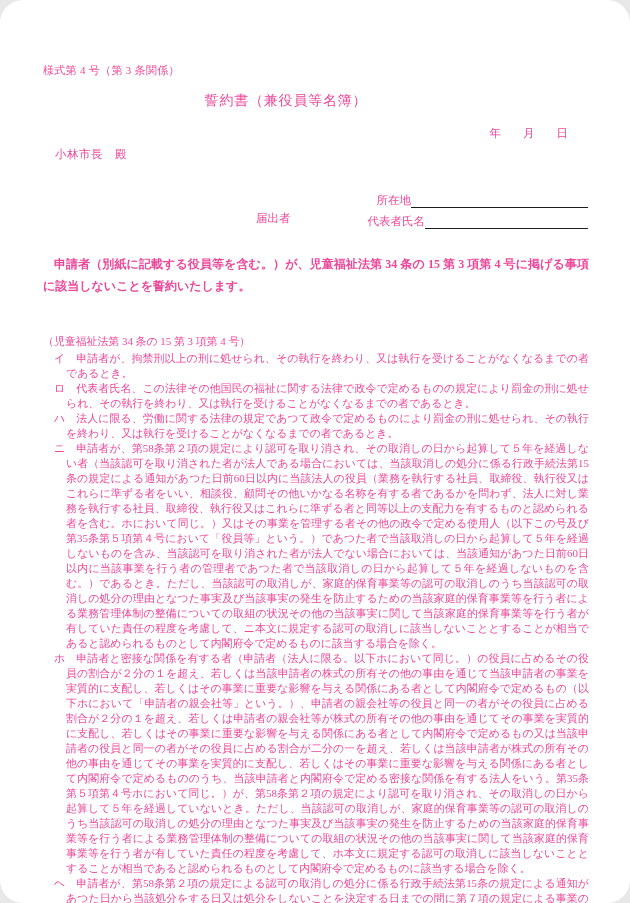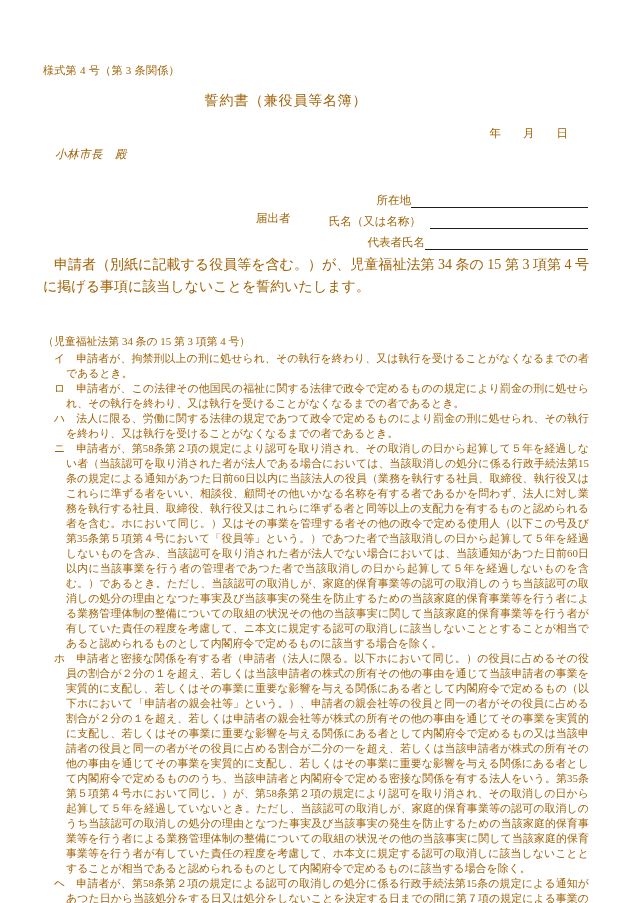--- a/index.html
+++ b/index.html
@@ -6,23 +6,24 @@
     margin: 0;
     padding: 0;
     background: #e8e8e8;
   }
   .page {
     position: relative;
     width: 630px;
     height: 903px;
     margin: 0 auto;
     background: #ffffff;
-    color: #a16207;
+    color: #ec4899;
     font-family: "Liberation Serif", "DejaVu Serif", serif;
     overflow: hidden;
+    border-radius: 23px;
   }
   .form-number {
     position: absolute;
     left: 43px;
     top: 63px;
     font-size: 11px;
     letter-spacing: 0.3px;
     white-space: nowrap;
   }
   .doc-title {
@@ -47,21 +48,20 @@
     gap: 22px;
     font-size: 11.5px;
   }
   .addressee {
     position: absolute;
     left: 55px;
     top: 147px;
     font-size: 11.5px;
     letter-spacing: 0.5px;
     white-space: nowrap;
-    font-style: italic;
   }
   .signer-block {
     position: absolute;
     left: 43px;
     top: 187px;
     width: 545px;
     font-size: 11.5px;
   }
   .sig-row {
     display: flex;
@@ -87,24 +87,25 @@
     top: 24px;
     font-size: 11.5px;
     white-space: nowrap;
     text-align: right;
   }
   .pledge {
     position: absolute;
     left: 43px;
     top: 254px;
     width: 546px;
-    font-size: 14px;
+    font-size: 12px;
     line-height: 21.5px;
     text-indent: 11px;
     text-align: justify;
+    font-weight: bold;
   }
   .reference {
     position: absolute;
     left: 43px;
     top: 328px;
     width: 546px;
     font-size: 10.9px;
     line-height: 15px;
     text-align: justify;
   }
@@ -138,40 +139,35 @@
 
   <div class="addressee">小林市長　殿</div>
 
   <div class="signer-block">
     <span class="applicant-role">届出者</span>
     <div class="sig-row">
       <span class="sig-label">所在地</span>
       <span class="sig-line w-address"></span>
     </div>
     <div class="sig-row">
-      <span class="sig-label">氏名（又は名称）</span>
-      <span class="sig-gap"></span>
-      <span class="sig-line w-name"></span>
-    </div>
-    <div class="sig-row">
       <span class="sig-label">代表者氏名</span>
       <span class="sig-line w-rep"></span>
     </div>
   </div>
 
   <div class="pledge">申請者（別紙に記載する役員等を含む。）が、児童福祉法第 34 条の 15 第 3 項第 4 号に掲げる事項に該当しないことを誓約いたします。</div>
 
   <div class="reference">
     <div class="ref-heading">（児童福祉法第 34 条の 15 第 3 項第 4 号）</div>
 
     <div class="ref-item">
       <span class="item-label">イ</span><span class="item-text">申請者が、拘禁刑以上の刑に処せられ、その執行を終わり、又は執行を受けることがなくなるまでの者であるとき。</span>
     </div>
     <div class="ref-item">
-      <span class="item-label">ロ</span><span class="item-text">申請者が、この法律その他国民の福祉に関する法律で政令で定めるものの規定により罰金の刑に処せられ、その執行を終わり、又は執行を受けることがなくなるまでの者であるとき。</span>
+      <span class="item-label">ロ</span><span class="item-text">代表者氏名、この法律その他国民の福祉に関する法律で政令で定めるものの規定により罰金の刑に処せられ、その執行を終わり、又は執行を受けることがなくなるまでの者であるとき。</span>
     </div>
     <div class="ref-item">
       <span class="item-label">ハ</span><span class="item-text">法人に限る、労働に関する法律の規定であつて政令で定めるものにより罰金の刑に処せられ、その執行を終わり、又は執行を受けることがなくなるまでの者であるとき。</span>
     </div>
     <div class="ref-item">
       <span class="item-label">ニ</span><span class="item-text">申請者が、第58条第２項の規定により認可を取り消され、その取消しの日から起算して５年を経過しない者（当該認可を取り消された者が法人である場合においては、当該取消しの処分に係る行政手続法第15条の規定による通知があつた日前60日以内に当該法人の役員（業務を執行する社員、取締役、執行役又はこれらに準ずる者をいい、相談役、顧問その他いかなる名称を有する者であるかを問わず、法人に対し業務を執行する社員、取締役、執行役又はこれらに準ずる者と同等以上の支配力を有するものと認められる者を含む。ホにおいて同じ。）又はその事業を管理する者その他の政令で定める使用人（以下この号及び第35条第５項第４号において「役員等」という。）であつた者で当該取消しの日から起算して５年を経過しないものを含み、当該認可を取り消された者が法人でない場合においては、当該通知があつた日前60日以内に当該事業を行う者の管理者であつた者で当該取消しの日から起算して５年を経過しないものを含む。）であるとき。ただし、当該認可の取消しが、家庭的保育事業等の認可の取消しのうち当該認可の取消しの処分の理由となつた事実及び当該事実の発生を防止するための当該家庭的保育事業等を行う者による業務管理体制の整備についての取組の状況その他の当該事実に関して当該家庭的保育事業等を行う者が有していた責任の程度を考慮して、ニ本文に規定する認可の取消しに該当しないこととすることが相当であると認められるものとして内閣府令で定めるものに該当する場合を除く。</span>
     </div>
     <div class="ref-item">
       <span class="item-label">ホ</span><span class="item-text">申請者と密接な関係を有する者（申請者（法人に限る。以下ホにおいて同じ。）の役員に占めるその役員の割合が２分の１を超え、若しくは当該申請者の株式の所有その他の事由を通じて当該申請者の事業を実質的に支配し、若しくはその事業に重要な影響を与える関係にある者として内閣府令で定めるもの（以下ホにおいて「申請者の親会社等」という。）、申請者の親会社等の役員と同一の者がその役員に占める割合が２分の１を超え、若しくは申請者の親会社等が株式の所有その他の事由を通じてその事業を実質的に支配し、若しくはその事業に重要な影響を与える関係にある者として内閣府令で定めるもの又は当該申請者の役員と同一の者がその役員に占める割合が二分の一を超え、若しくは当該申請者が株式の所有その他の事由を通じてその事業を実質的に支配し、若しくはその事業に重要な影響を与える関係にある者として内閣府令で定めるもののうち、当該申請者と内閣府令で定める密接な関係を有する法人をいう。第35条第５項第４号ホにおいて同じ。）が、第58条第２項の規定により認可を取り消され、その取消しの日から起算して５年を経過していないとき。ただし、当該認可の取消しが、家庭的保育事業等の認可の取消しのうち当該認可の取消しの処分の理由となつた事実及び当該事実の発生を防止するための当該家庭的保育事業等を行う者による業務管理体制の整備についての取組の状況その他の当該事実に関して当該家庭的保育事業等を行う者が有していた責任の程度を考慮して、ホ本文に規定する認可の取消しに該当しないこととすることが相当であると認められるものとして内閣府令で定めるものに該当する場合を除く。</span>
     </div>

